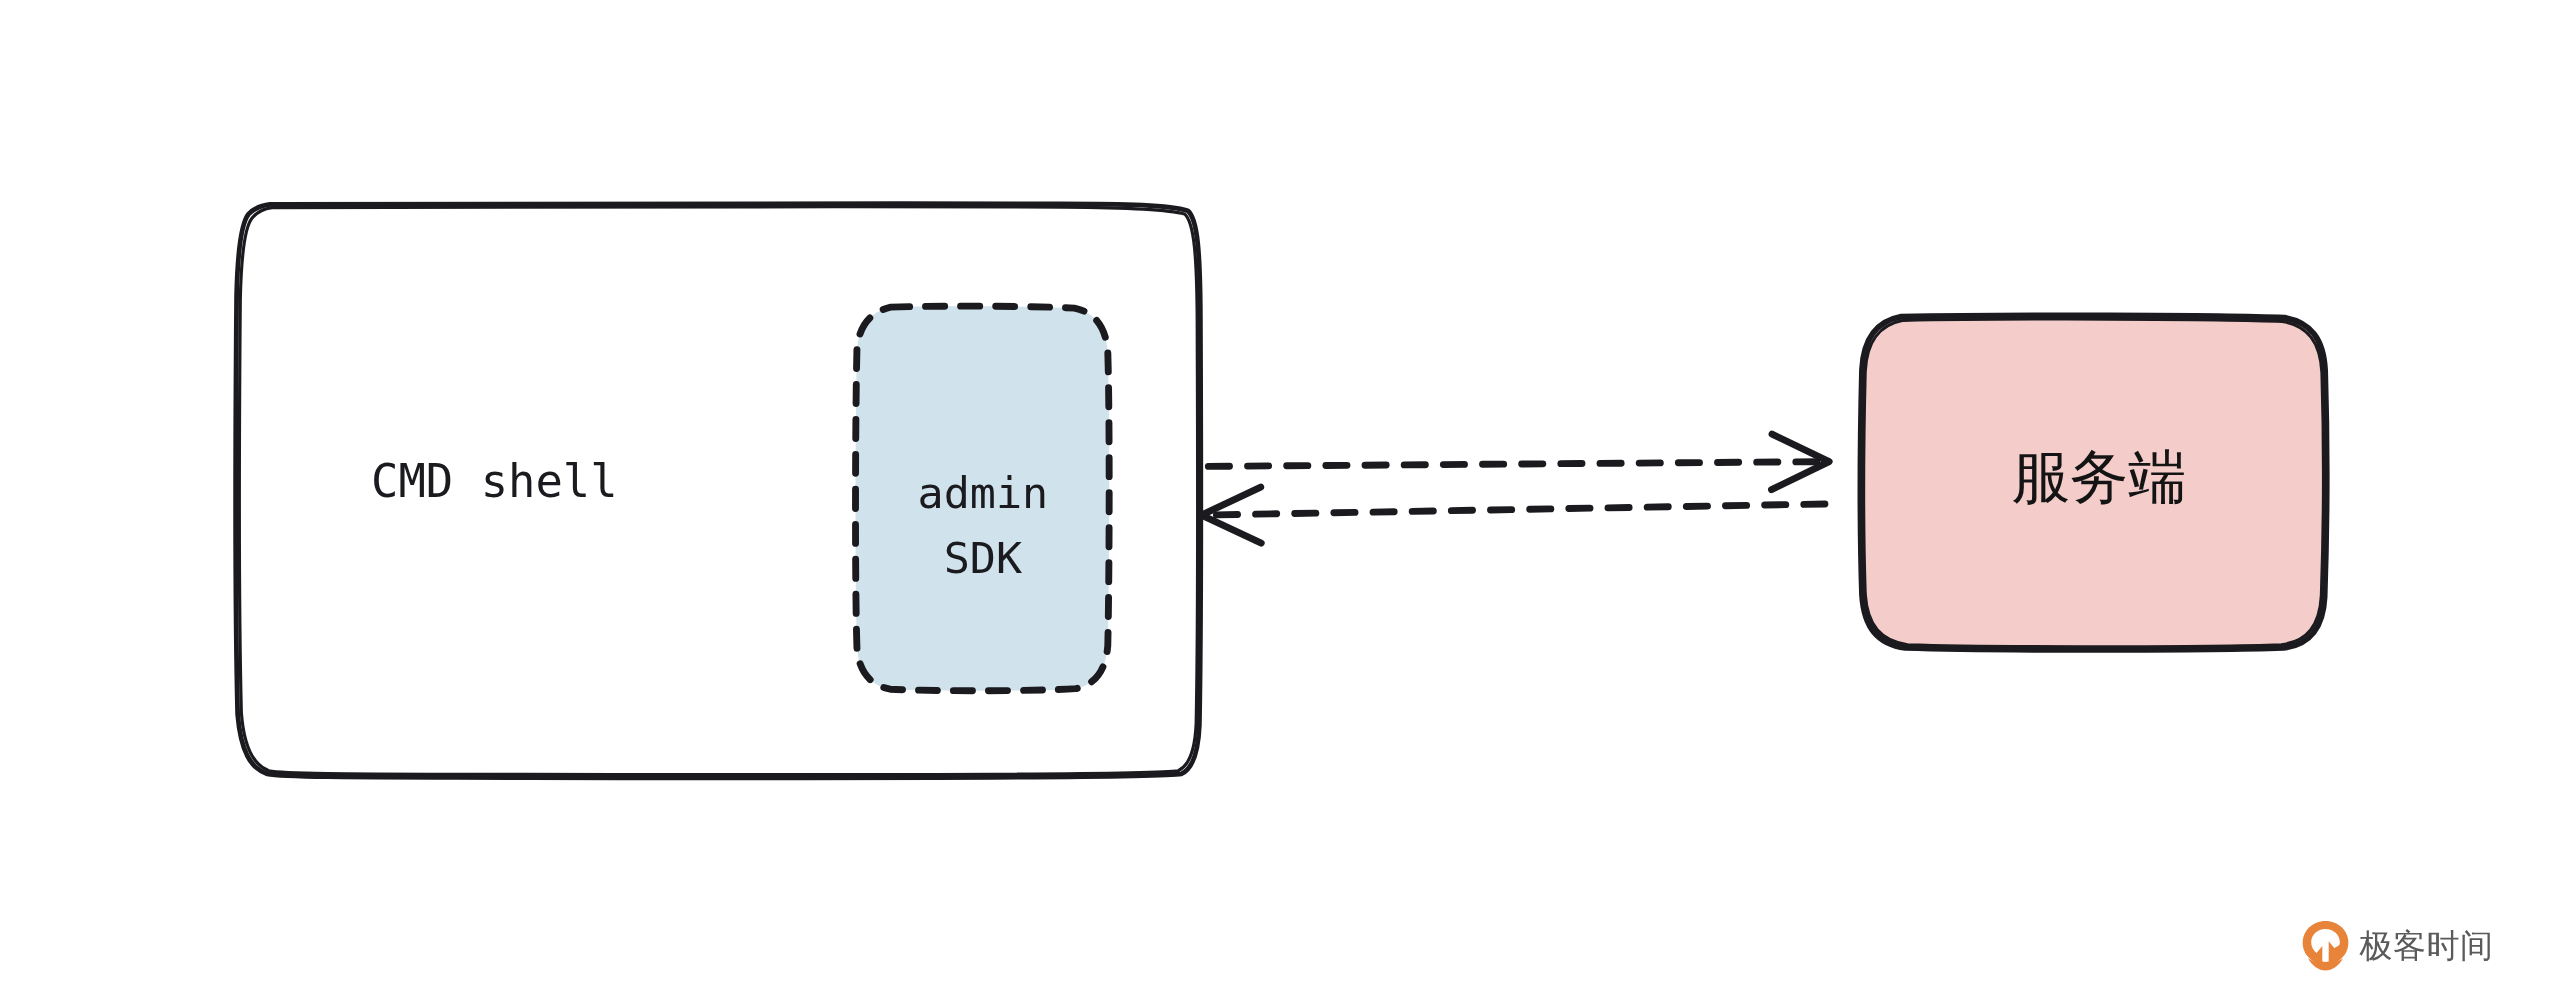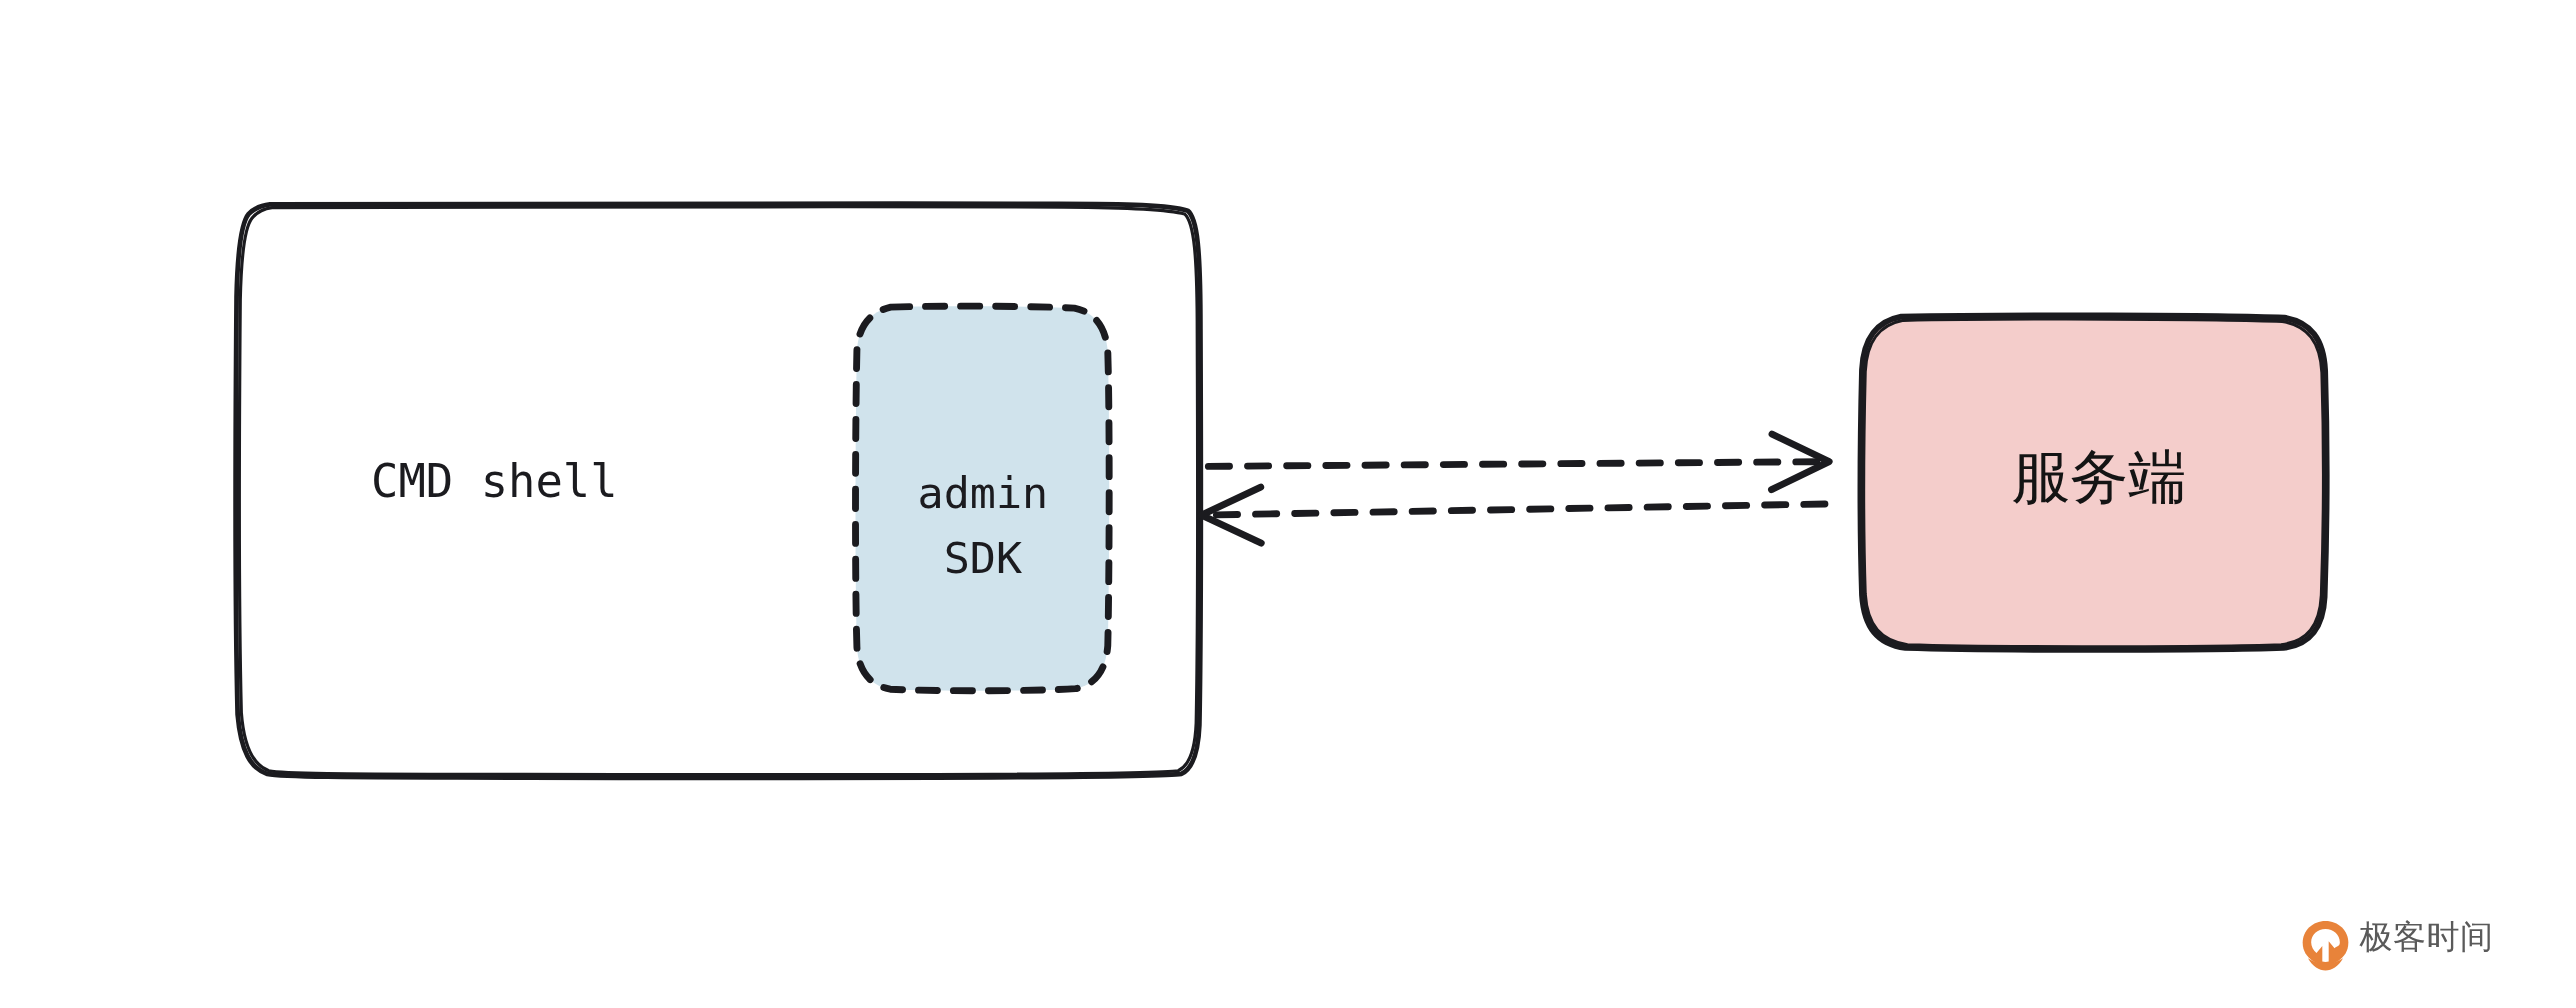--- a/index.html
+++ b/index.html
@@ -39,20 +39,21 @@
   }
   .cjk-label {
     font-family: "DejaVu Sans", "Liberation Sans", sans-serif;
     fill: #141414;
     text-anchor: middle;
     dominant-baseline: middle;
   }
   .watermark {
     position: absolute;
     display: flex;
+    align-items: center;
     gap: 9.5px;
   }
   .watermark-text {
     font-family: "DejaVu Sans", "Liberation Sans", sans-serif;
     font-size: 33px;
     color: #5a5a5a;
     letter-spacing: 0.5px;
     line-height: 1;
   }
 </style>

